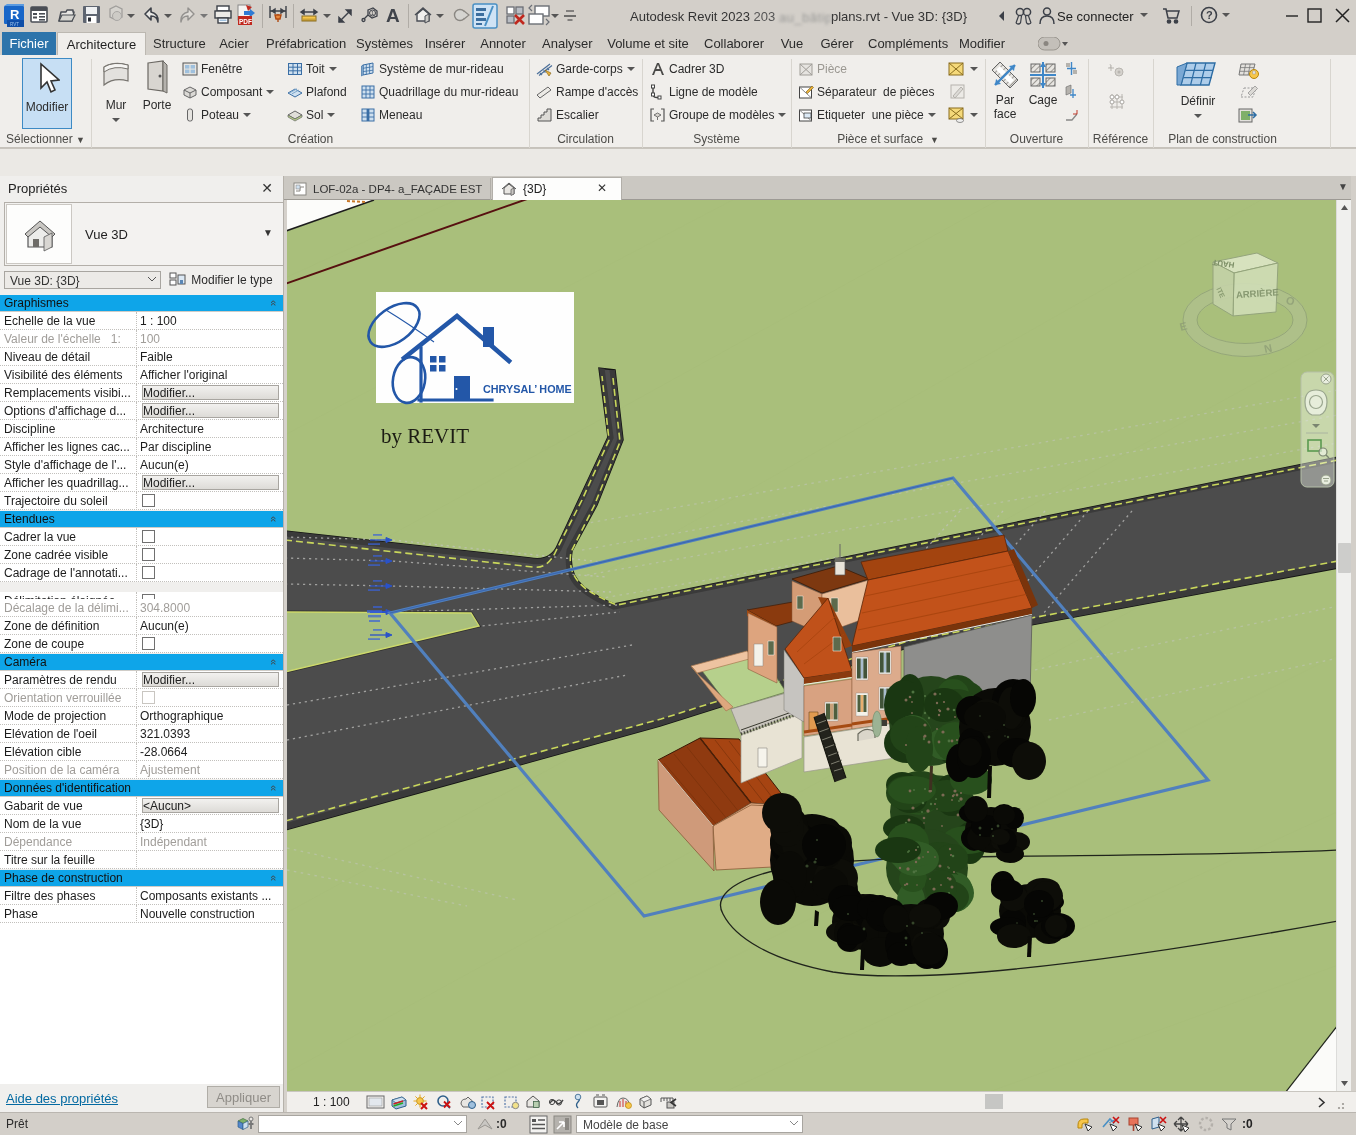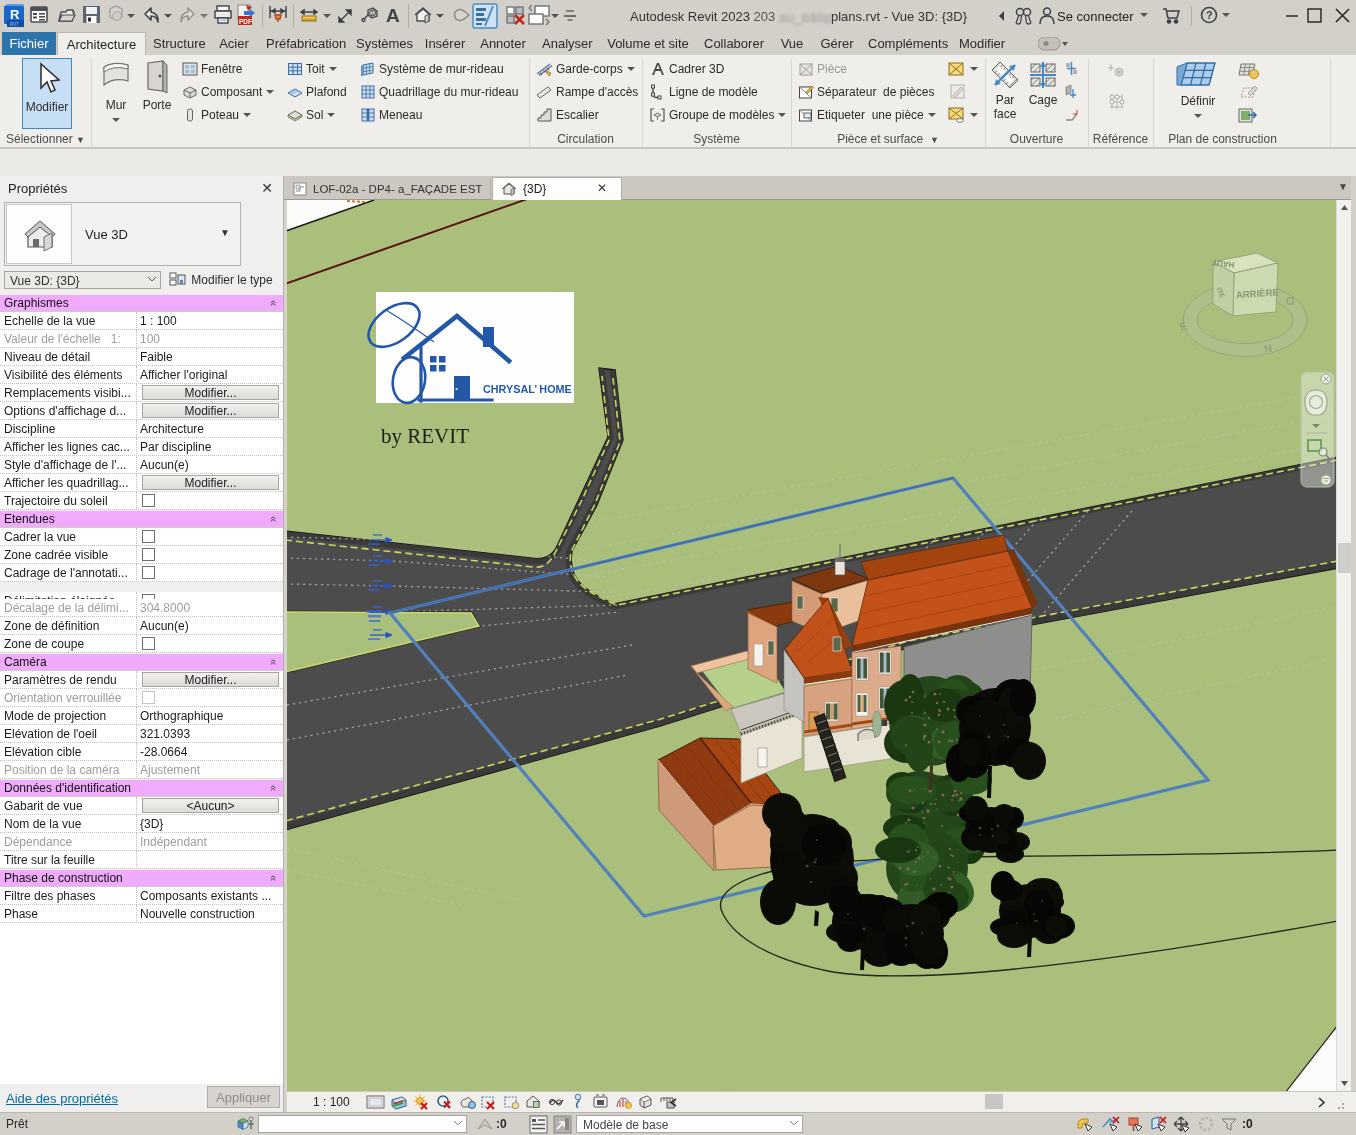--- a/index.html
+++ b/index.html
@@ -29,24 +29,24 @@
 
 #gapband{left:0;top:148px;width:1356px;height:28px;background:#ebe9e5;border-top:1px solid #c8c4bd;}
 
 #props{left:0;top:176px;width:284px;height:936px;background:#f0efed;border-right:1px solid #b5b1aa;}
 #propshead{left:0;top:0;width:283px;height:24px;font-size:13px;color:#222;}
 #ptable{position:absolute;left:0;top:119px;width:283px;}
 .prow{position:absolute;left:0;width:283px;height:18px;border-bottom:1px dotted #c2c0bc;background:#fff;}
 .prow .lb{position:absolute;left:4px;top:2px;width:130px;height:15px;overflow:hidden;font-size:12px;color:#1c1c1c;white-space:nowrap;}
 .prow .vl{position:absolute;left:140px;top:2px;width:140px;font-size:12px;color:#1c1c1c;white-space:nowrap;overflow:hidden;}
 .prow .colsep{position:absolute;left:136px;top:0;width:1px;height:18px;border-left:1px dotted #c2c0bc;}
-.phead{position:absolute;left:0;width:283px;height:17px;background:#f0abfc;border-bottom:1px solid #cfccc7;font-size:12px;color:#111;}
+.phead{position:absolute;left:0;width:283px;height:17px;background:#0ea5e9;border-bottom:1px solid #cfccc7;font-size:12px;color:#111;}
 .phead span{position:absolute;left:4px;top:1px;}
 .phead .chev{left:auto;right:6px;top:2px;color:#444;font-weight:normal;font-size:11px;display:inline-block;transform:rotate(90deg);}
-.pbtn{position:absolute;left:142px;top:1px;width:137px;height:15px;background:linear-gradient(#f2f1ef,#dddbd7);border:1px solid #a8a5a0;text-align:center;font-size:12px;color:#222;line-height:14px;}
+.pbtn{position:absolute;left:142px;top:1px;width:137px;height:15px;background:linear-gradient(#f2f1ef,#dddbd7);border:1px solid #a8a5a0;text-align:left;font-size:12px;color:#222;line-height:14px;}
 .pchk{position:absolute;left:142px;top:2px;width:13px;height:13px;background:#fff;border:1px solid #707070;}
 .gtx{color:#a09d99 !important;}
 #propsfoot{left:0;top:908px;width:283px;height:28px;background:#f0efed;}
 
 #vptabs{left:284px;top:176px;width:1072px;height:24px;background:#cbc8c2;border-bottom:1px solid #9d9a94;}
 #canvasbox{left:287px;top:200px;width:1049px;height:891px;background:#abc17e;overflow:hidden;}
 #vscroll{left:1336px;top:200px;width:15px;height:891px;background:#f0f0ee;border-left:1px solid #dcdcda;}
 #rightedge{left:1351px;top:176px;width:5px;height:936px;background:#d3cfc9;}
 #viewbar{left:287px;top:1091px;width:1069px;height:21px;background:#f1efec;border-top:1px solid #c9c6c0;}
 
@@ -298,20 +298,21 @@
       </svg><span class="tx">Système de mur-rideau</span></div>
   <div class="sbtn" style="left:360px;top:29px"><svg class="ic" width="16" height="16" viewBox="0 0 16 16">
         <rect x="2" y="2" width="12" height="12" fill="#cfe0ef" stroke="#3a6ea5"></rect>
         <path d="M2 6 H14 M2 10 H14 M6 2 V14 M10 2 V14" stroke="#3a6ea5" stroke-width=".9"></path>
       </svg><span class="tx">Quadrillage du mur-rideau</span></div>
   <div class="sbtn" style="left:360px;top:52px"><svg class="ic" width="16" height="16" viewBox="0 0 16 16">
         <rect x="2" y="2" width="12" height="12" fill="#cfe0ef" stroke="#3a6ea5"></rect>
         <rect x="6.6" y="2" width="2.8" height="12" fill="#3a6ea5"></rect>
         <path d="M2 6 H14 M2 10 H14" stroke="#3a6ea5" stroke-width=".9"></path>
       </svg><span class="tx">Meneau</span></div>
+  <div class="plabel" style="left:92px;width:437px">Création</div>
 
   <div class="sbtn" style="left:536px;top:6px"><svg class="ic" width="17" height="16" viewBox="0 0 17 16">
         <path d="M1 13 L14 3 M3 14.5 L16 4.5 M4 12 L6 14 M7.5 9.5 L9.5 11.5 M11 7 L13 9" stroke="#4b6f9a" fill="none" stroke-width="1.2"></path>
         <path d="M9 9 L15 12 L13 15Z" fill="#e8b13c" stroke="#7a5a10" stroke-width=".6"></path>
       </svg><span class="tx">Garde-corps</span><span class="dd"></span></div>
   <div class="sbtn" style="left:536px;top:29px"><svg class="ic" width="17" height="16" viewBox="0 0 17 16">
         <path d="M1 11 L12 3 L15 6 L4 14 Z" fill="#eceae6" stroke="#666"></path>
         <path d="M1 11 L4 14" stroke="#666"></path>
       </svg><span class="tx">Rampe d'accès</span></div>
   <div class="sbtn" style="left:536px;top:52px"><svg class="ic" width="17" height="16" viewBox="0 0 17 16">
@@ -444,21 +445,21 @@
       </svg></div>
   <div class="plabel" style="left:1150px;width:145px">Plan de construction</div>
 </div>
 <div class="abs" id="gapband"></div>
 
 <div class="abs" id="props">
   <div class="abs" id="propshead">
       <span style="position:absolute;left:8px;top:5px">Propriétés</span>
       <span style="position:absolute;right:10px;top:4px;font-size:14px;color:#333">✕</span>
     </div>
-  <div class="abs" style="left:4px;top:26px;width:237px;height:64px;background:#f3f2f0;border:1px solid #b3afa9;">
+  <div class="abs" style="left:4px;top:26px;width:280px;height:64px;background:#f3f2f0;border:1px solid #b3afa9;">
     <div class="abs" style="left:1px;top:1px;width:66px;height:60px;background:#fdfdfc;border:1px solid #cbc8c3;">
       <svg width="44" height="40" viewBox="0 0 44 40" style="margin:10px 0 0 11px">
           <path d="M10 18 L22 8 L34 18 L34 32 L10 32 Z" fill="#ececea" stroke="#555" stroke-width="1.2"></path>
           <path d="M7 19 L22 6 L37 19 L34 22 L22 12 L10 22 Z" fill="#c9c7c3" stroke="#555" stroke-width="1"></path>
           <path d="M34 18 L34 32 L26 36 L26 22Z" fill="#d8d6d2" stroke="#555" stroke-width=".8"></path>
           <rect x="15" y="24" width="6" height="8" fill="#6e6c68"></rect>
         </svg>
     </div>
     <span class="abs" style="left:80px;top:24px;font-size:13px;color:#222">Vue 3D</span>
     <span class="abs" style="right:10px;top:24px;color:#333;font-size:10px">▼</span>

